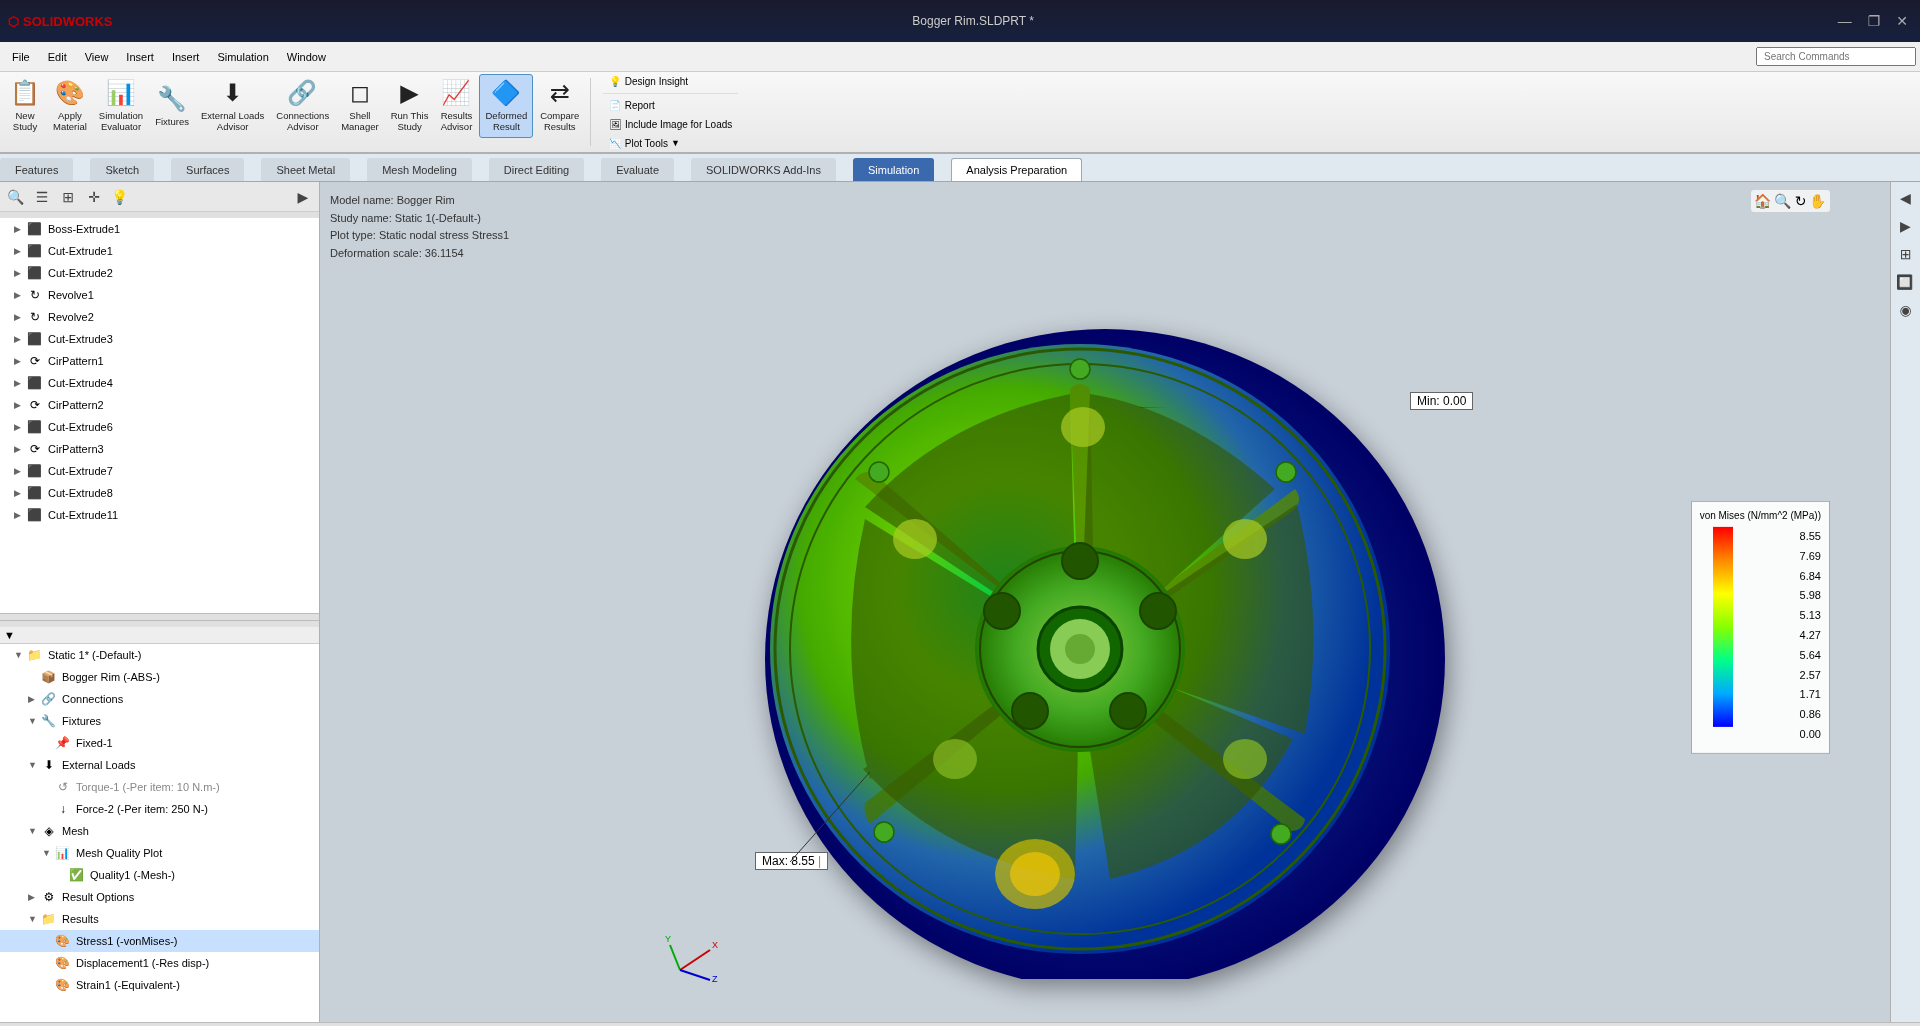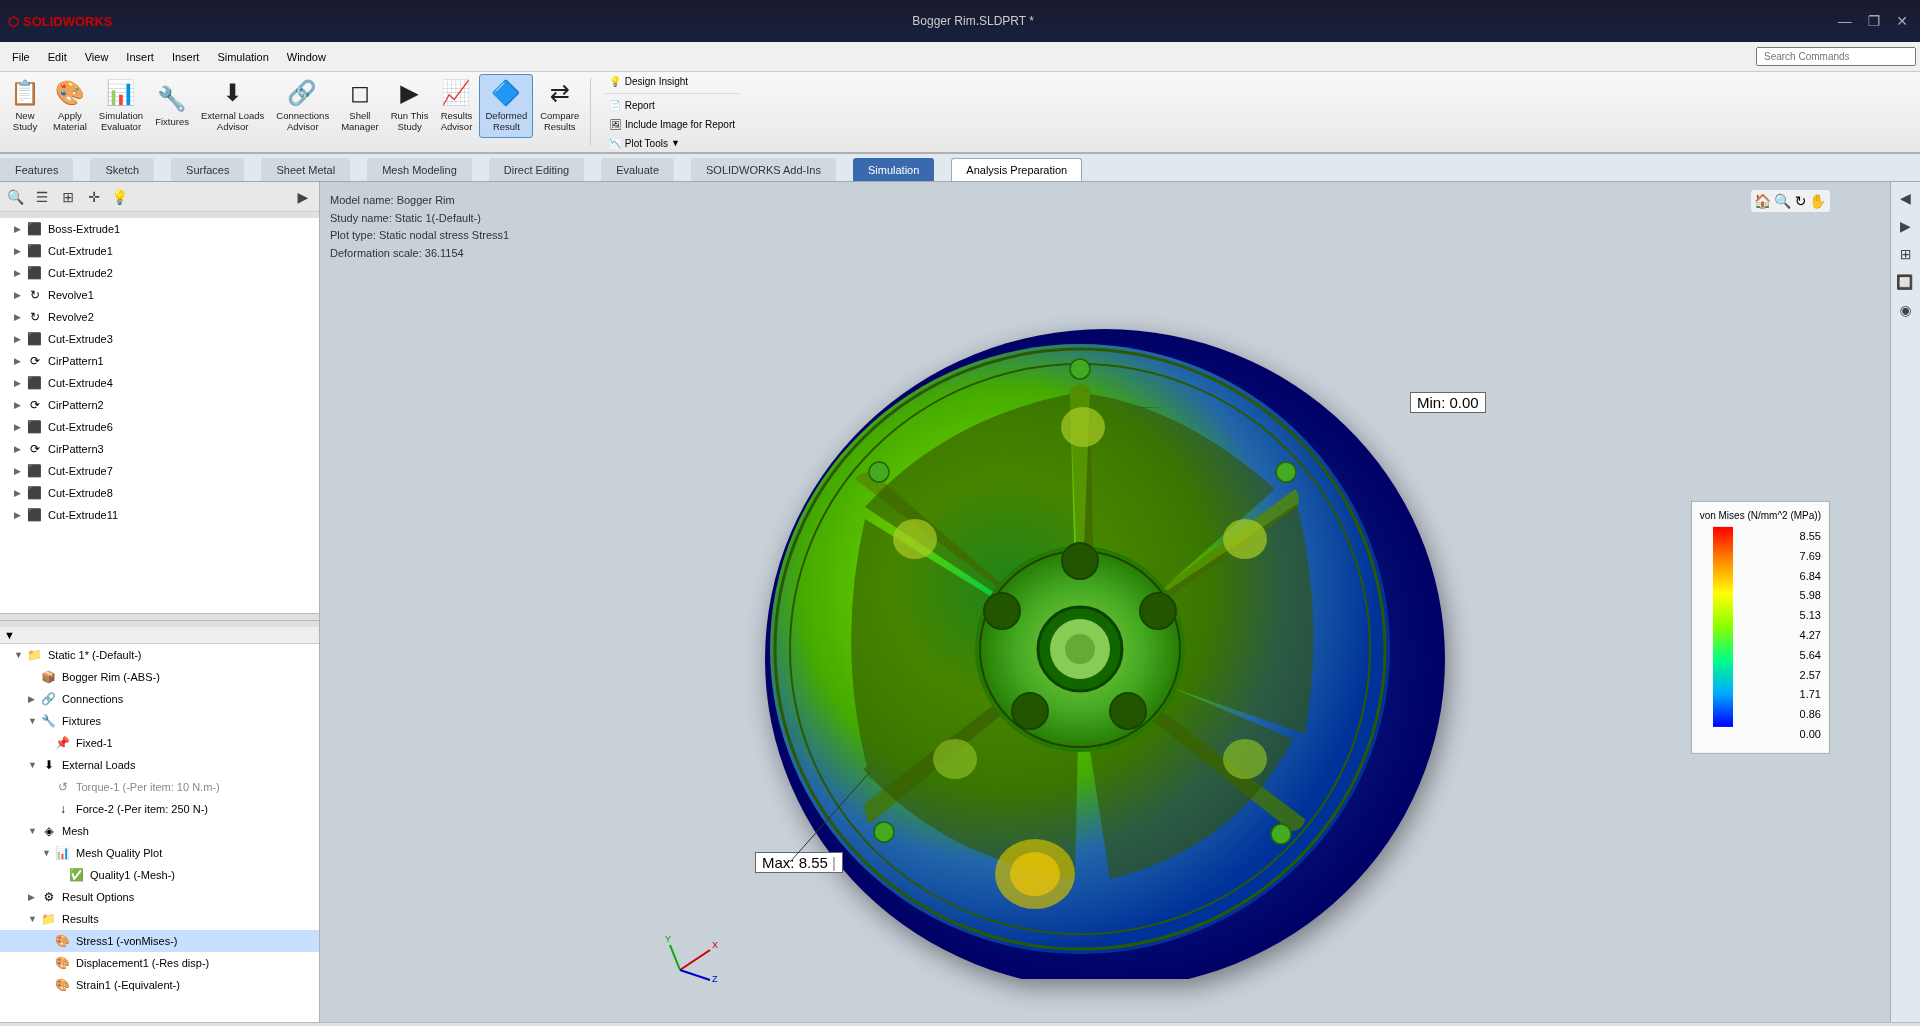--- a/index.html
+++ b/index.html
@@ -198,21 +198,21 @@
       margin: 0 auto 4px;
     }
     .legend-value { line-height: 1.8; margin-left: 47px; }
 
     
     .annotation-label {
       position: absolute;
       background: white;
       border: 1px solid #666;
       padding: 1px 6px;
-      font-size: 15px;
+      font-size: 12px;
       white-space: nowrap;
     }
 
     
     #right-panel {
       width: 30px;
       background: #e0e8f0;
       border-left: 1px solid #b0b0b0;
       display: flex;
       flex-direction: column;
@@ -335,21 +335,21 @@
       <span>💡</span>
       <span>Design Insight</span>
     </div>
     <div style="border-top:1px solid #ddd;"></div>
     <div class="ribbon-section-btn">
       <span>📄</span>
       <span>Report</span>
     </div>
     <div class="ribbon-section-btn">
       <span>🖼</span>
-      <span>Include Image for Report</span>
+      <span>Include Image for Loads</span>
     </div>
     <div class="ribbon-section-btn">
       <span>📉</span>
       <span>Plot Tools</span>
       <span style="font-size:9px;">▼</span>
     </div>
   </div>
 </div>
 
 <div id="tabs-bar">

